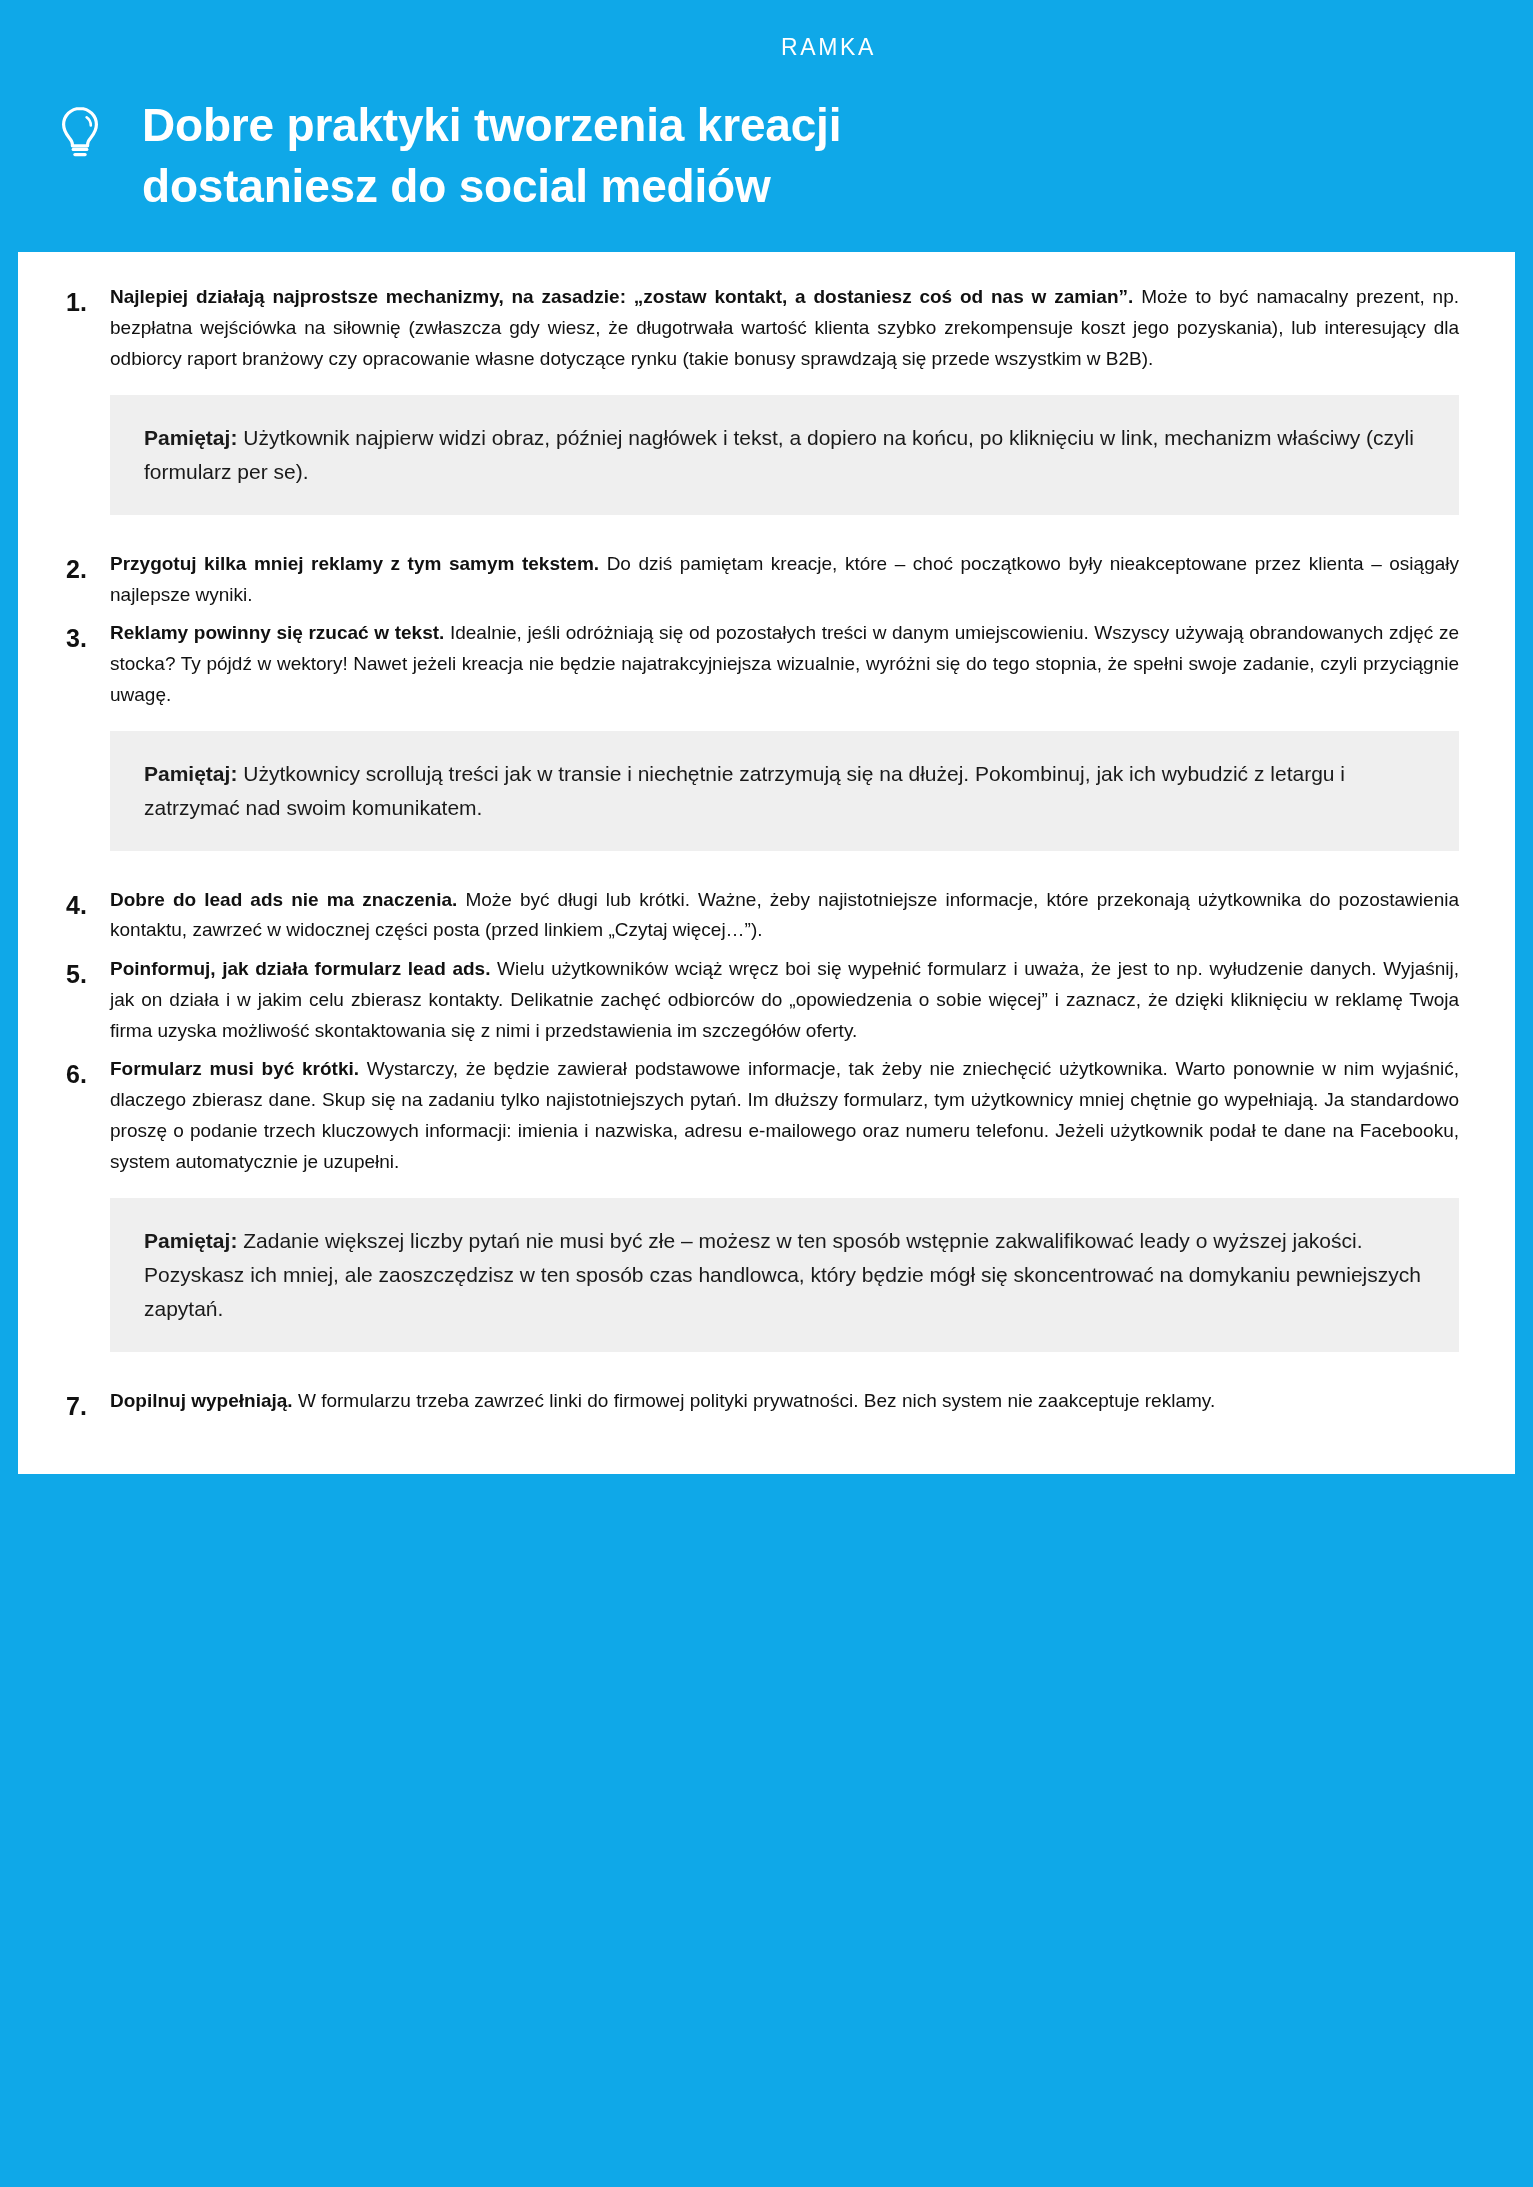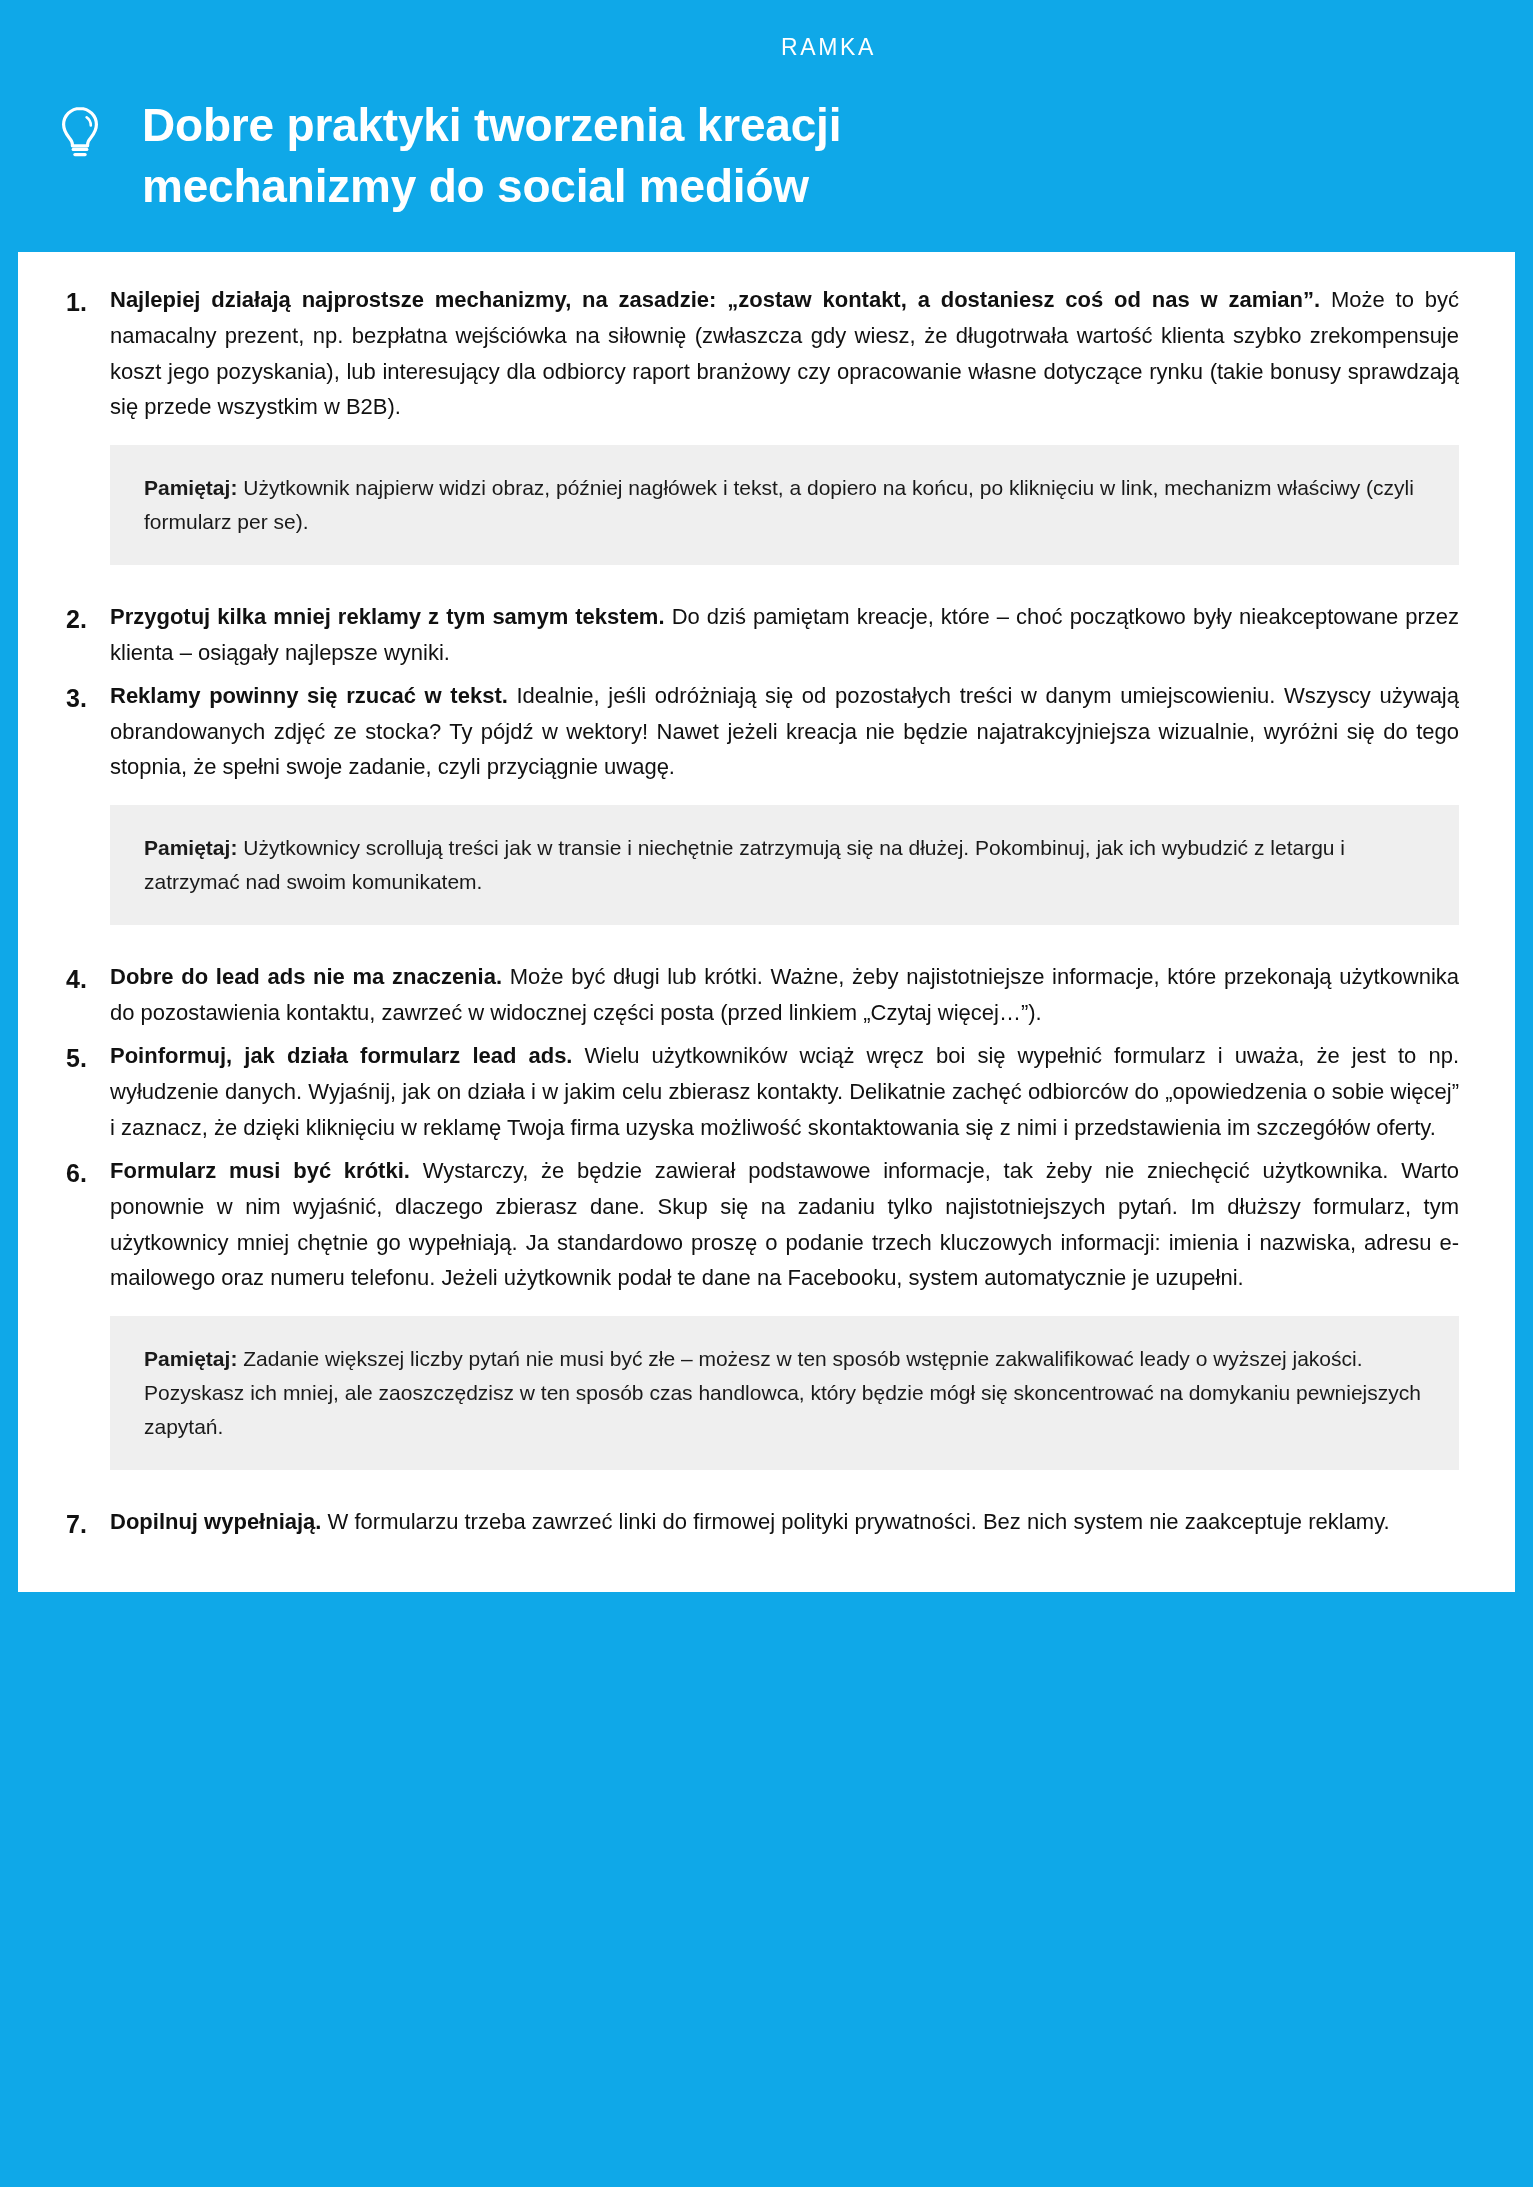--- a/index.html
+++ b/index.html
@@ -82,21 +82,21 @@
     width: 52px;
     font-size: 25px;
     font-weight: bold;
     color: #111111;
     line-height: 1.62;
     padding-left: 8px;
     box-sizing: border-box;
   }
   .item-body {
     flex: 1 1 auto;
-    font-size: 22px;
+    font-size: 19px;
     line-height: 1.62;
     color: #111111;
     text-align: justify;
     hyphens: auto;
   }
   .item-body b { font-weight: bold; }
 
   
   .note {
     background: #EFEFEF;
@@ -120,21 +120,21 @@
       <div class="bulb-wrap">
         <svg width="40" height="56" viewBox="0 0 40 56" fill="none" aria-hidden="true">
           <path d="M20 3.5 C10.9 3.5 3.6 10.7 3.6 19.6 c0 5.6 2.7 9.6 5.4 12.9 1.9 2.3 3.3 4.1 3.4 6.7 l0 1.6 h15.2 l0-1.6 c0.1-2.6 1.5-4.4 3.4-6.7 2.7-3.3 5.4-7.3 5.4-12.9 C36.4 10.7 29.1 3.5 20 3.5 Z" stroke="#ffffff" stroke-width="3.2" fill="none" stroke-linejoin="round"></path>
           <path d="M13.2 44.4 h13.6" stroke="#ffffff" stroke-width="3.2" stroke-linecap="round"></path>
           <path d="M14.9 49.6 h10.2" stroke="#ffffff" stroke-width="3.2" stroke-linecap="round"></path>
           <path d="M26.6 12.3 c2.6 1.9 4.2 4.8 4.2 8.1" stroke="#ffffff" stroke-width="2.6" stroke-linecap="round" fill="none"></path>
         </svg>
       </div>
       <div class="frame-title">
         <span class="tline">Dobre praktyki tworzenia kreacji</span>
-        <span class="tline">mechanizmy do social mediów</span>
+        <span class="tline">dostaniesz do social mediów</span>
       </div>
     </div>
   </div>
 
   <div class="content">
 
     <div class="item">
       <div class="item-num">1.</div>
       <div class="item-body"><b>Najlepiej działają najprostsze mechanizmy, na zasadzie: „zostaw kontakt, a dostaniesz coś od nas w zamian”.</b><span> Może to być namacalny prezent, np. bezpłatna wejściówka na siłownię (zwłaszcza gdy wiesz, że długotrwała wartość klienta szybko zrekompensuje koszt jego pozyskania), lub interesujący dla odbiorcy raport branżowy czy opracowanie własne dotyczące rynku (takie bonusy sprawdzają się przede wszystkim w B2B).</span></div>
     </div>

